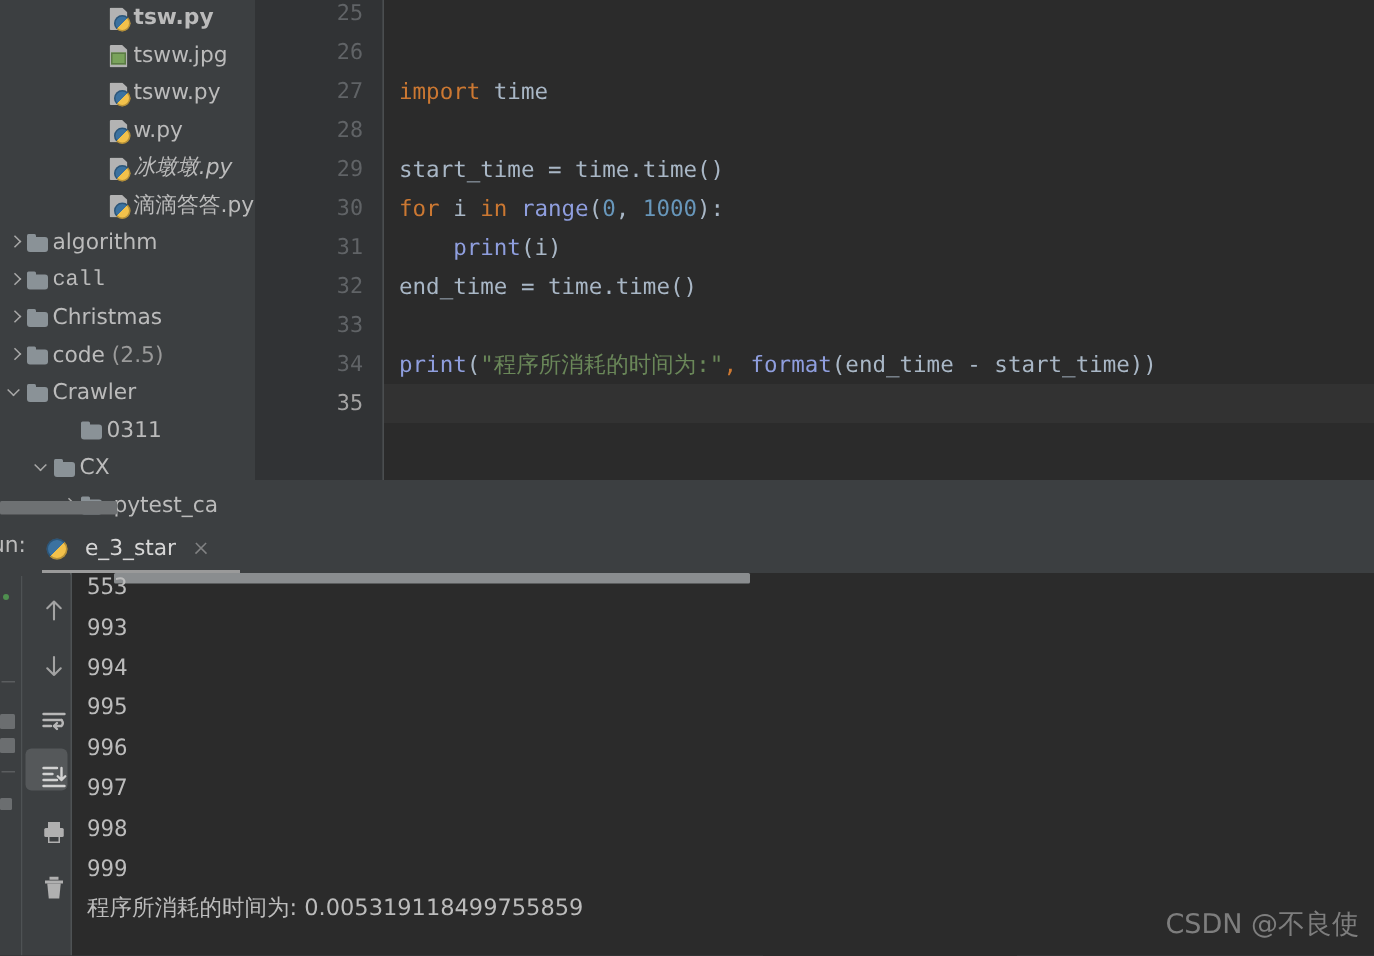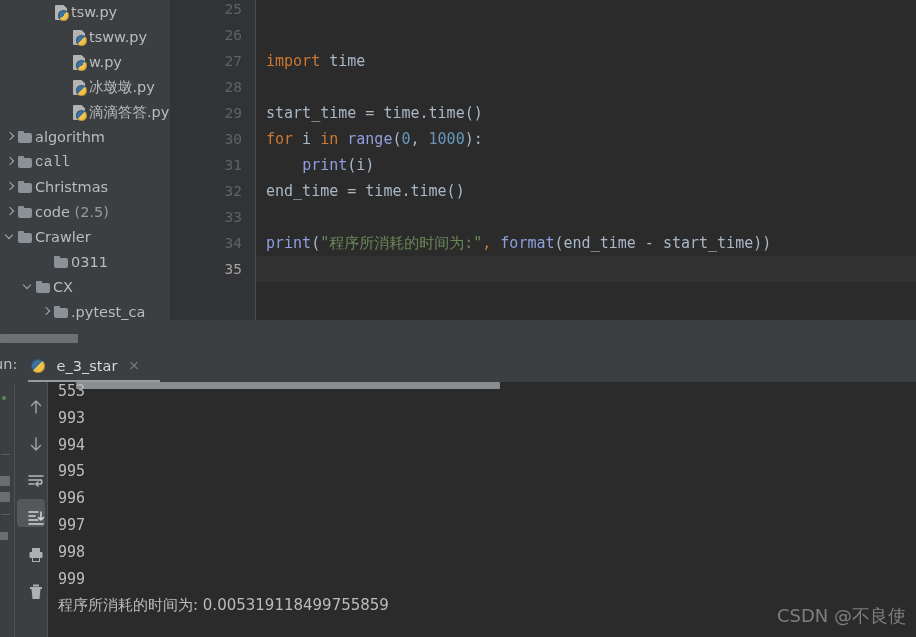--- a/index.html
+++ b/index.html
@@ -134,24 +134,25 @@
     font-family:"DejaVu Sans","Liberation Sans",sans-serif;}
 </style>
 </head>
 <body>
 
 <div id="root">
 
   <div class="top-region">
 
     <div class="tree" id="tree">
-        <div class="tree-row" style="padding-left: 40px;"><span class="tw"></span><span class="ico py"></span><span class="tree-label">tsw.py</span></div>
+        <div class="tree-row" style="padding-left: 58px; font-weight: bold;"><span class="tw"></span><span class="ico py"></span><span class="tree-label">tsw.py</span></div>
+        <div class="tree-row" style="padding-left: 58px;"><span class="tw"></span><span class="ico img"></span><span class="tree-label">tsww.jpg</span></div>
         <div class="tree-row" style="padding-left: 58px;"><span class="tw"></span><span class="ico py"></span><span class="tree-label">tsww.py</span></div>
         <div class="tree-row" style="padding-left: 58px;"><span class="tw"></span><span class="ico py"></span><span class="tree-label">w.py</span></div>
-        <div class="tree-row" style="padding-left: 58px;"><span class="tw"></span><span class="ico py"></span><span class="tree-label">冰墩墩.py</span></div>
+        <div class="tree-row" style="padding-left: 58px; font-style: italic;"><span class="tw"></span><span class="ico py"></span><span class="tree-label">冰墩墩.py</span></div>
         <div class="tree-row" style="padding-left: 58px;"><span class="tw"></span><span class="ico py"></span><span class="tree-label">滴滴答答.py</span></div>
         <div class="tree-row" style="padding-left: 4px;"><span class="tw arrow-right"></span><span class="ico folder"></span><span class="tree-label">algorithm</span></div>
         <div class="tree-row" style="padding-left: 4px; font-family: Liberation Mono, monospace;"><span class="tw arrow-right"></span><span class="ico folder"></span><span class="tree-label">call</span></div>
         <div class="tree-row" style="padding-left: 4px;"><span class="tw arrow-right"></span><span class="ico folder"></span><span class="tree-label">Christmas</span></div>
         <div class="tree-row" style="padding-left: 4px;"><span class="tw arrow-right"></span><span class="ico folder"></span><span class="tree-label">code</span><span class="tree-sub">   (2.5)</span></div>
         <div class="tree-row" style="padding-left: 4px;"><span class="tw arrow-down"></span><span class="ico folder"></span><span class="tree-label">Crawler</span></div>
         <div class="tree-row" style="padding-left: 40px;"><span class="tw"></span><span class="ico folder"></span><span class="tree-label">0311</span></div>
         <div class="tree-row" style="padding-left: 22px;"><span class="tw arrow-down"></span><span class="ico folder"></span><span class="tree-label">CX</span></div>
         <div class="tree-row" style="padding-left: 40px;"><span class="tw arrow-right"></span><span class="ico folder"></span><span class="tree-label">.pytest_ca</span></div>
       </div>

